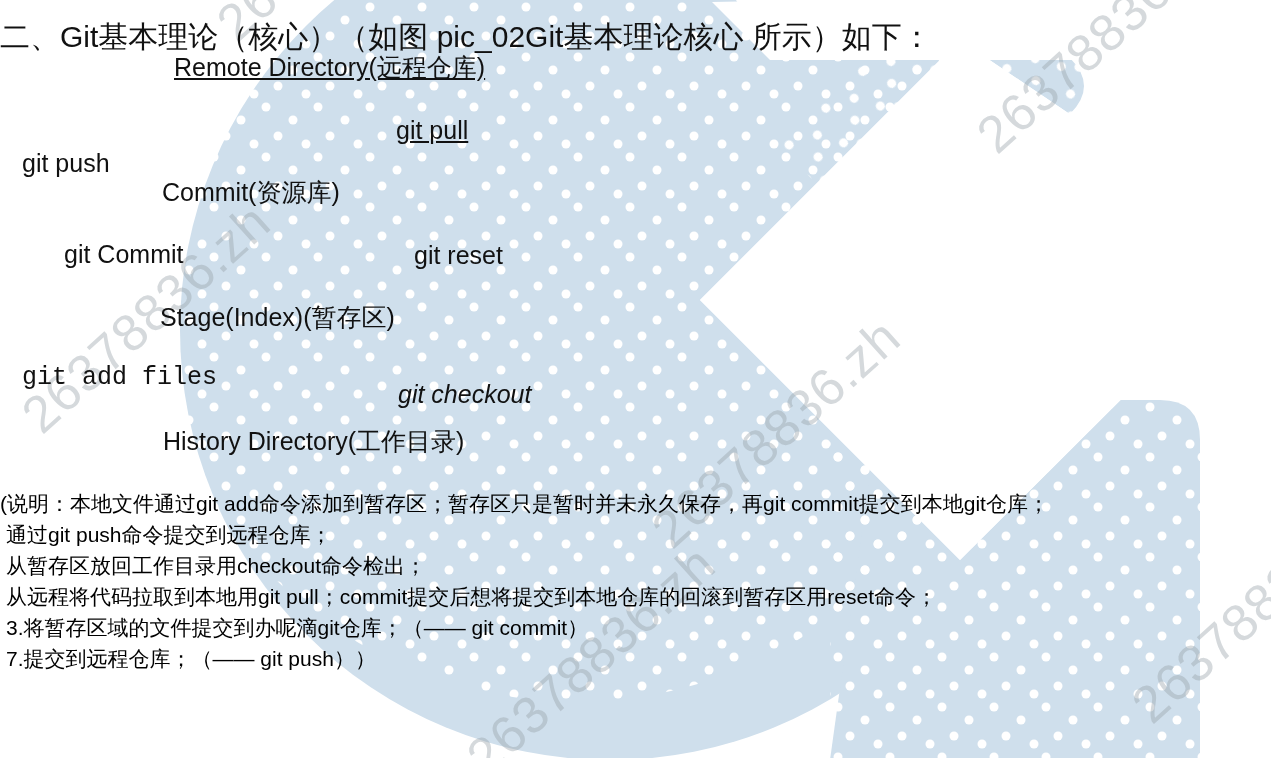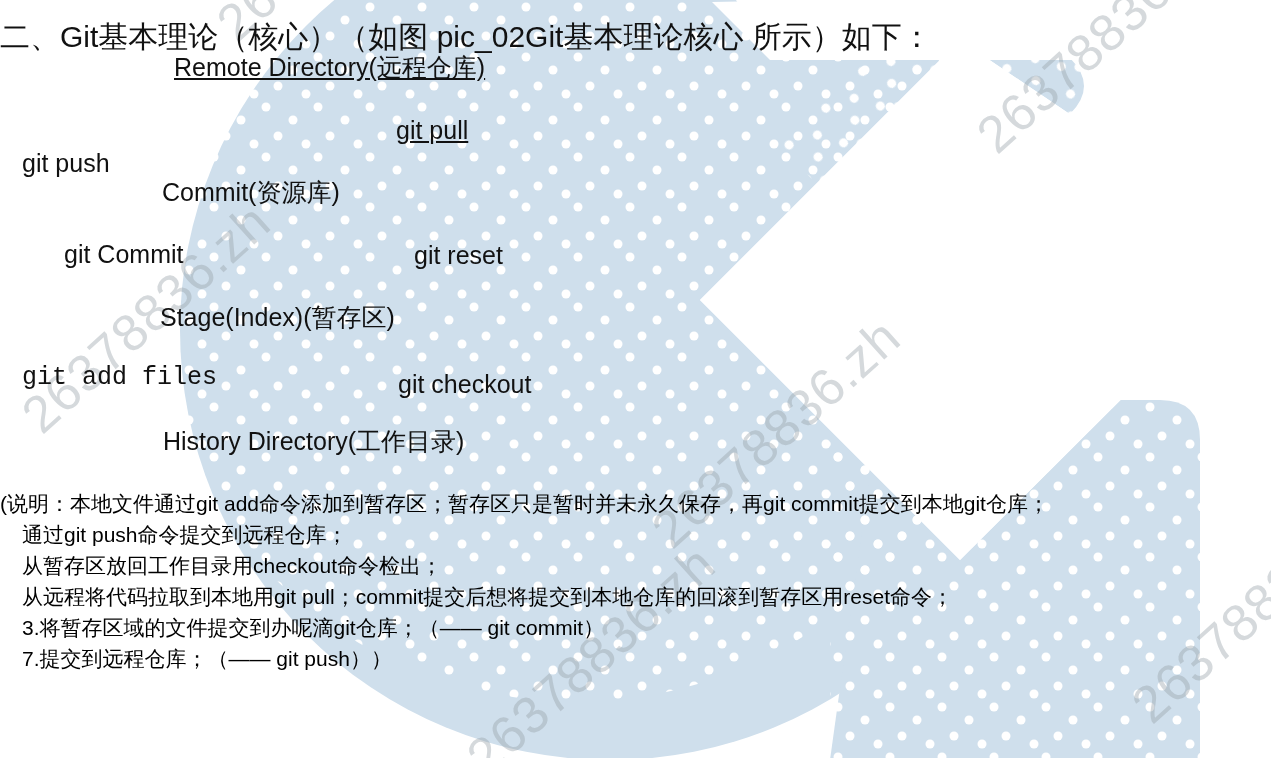--- a/index.html
+++ b/index.html
@@ -82,35 +82,35 @@
   .node-history { left: 162px; top: 178px; }
   .node-stage   { left: 160px; top: 303px; }
   .node-working { left: 163px; top: 427px; }
 
   
   .cmd-push     { left: 22px;  top: 132px; margin-top: 17px; }
   .cmd-pull     { left: 396px; top: 116px; text-decoration: underline; }
   .cmd-commit   { left: 22px;  top: 240px; margin-left: 42px; }
   .cmd-reset    { left: 414px; top: 241px; text-align: right; }
   .cmd-add      { left: 22px;  top: 364px; font-family: Liberation Mono, monospace; }
-  .cmd-checkout { left: 398px; top: 370px; }
+  .cmd-checkout { left: 398px; top: 380px; font-style: italic; }
 
   
   #explanation {
     position: absolute;
     left: 0px;
     top: 488px;
     font-size: 21px;
     line-height: 31px;
   }
   #explanation .exp-line {
     white-space: pre;
     display: block;
   }
-  .indent-1 { padding-left: 22px; }
+  .indent-1 { padding-left: 6px; }
 </style>
 </head>
 <body>
 
 <div id="page">
 
   <div id="bg-layer">
     <svg width="1271" height="758" viewBox="0 0 1271 758" xmlns="http://www.w3.org/2000/svg">
       <defs>
         <pattern id="dots" x="0" y="0" width="52" height="50" patternUnits="userSpaceOnUse">

